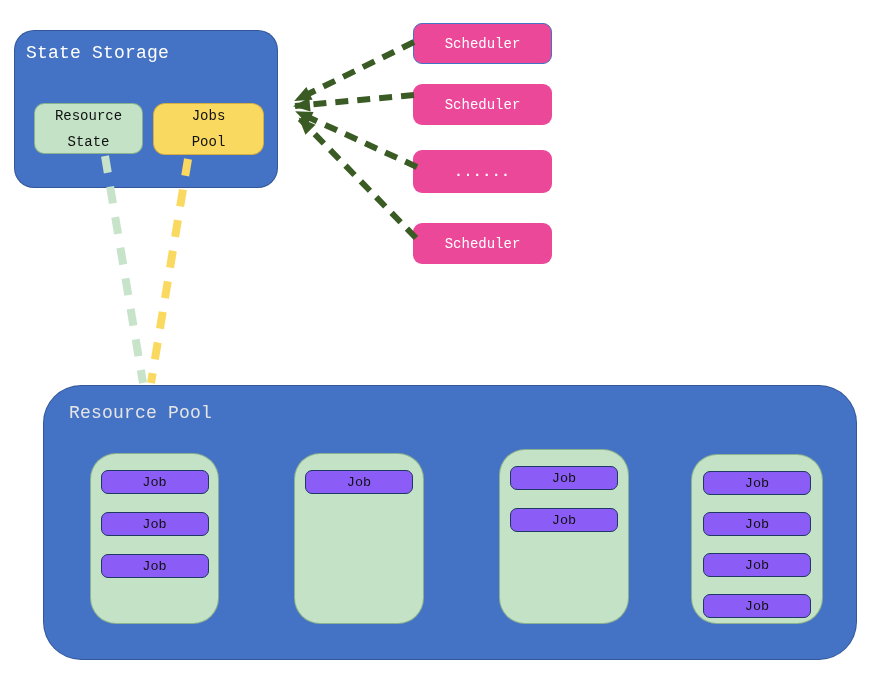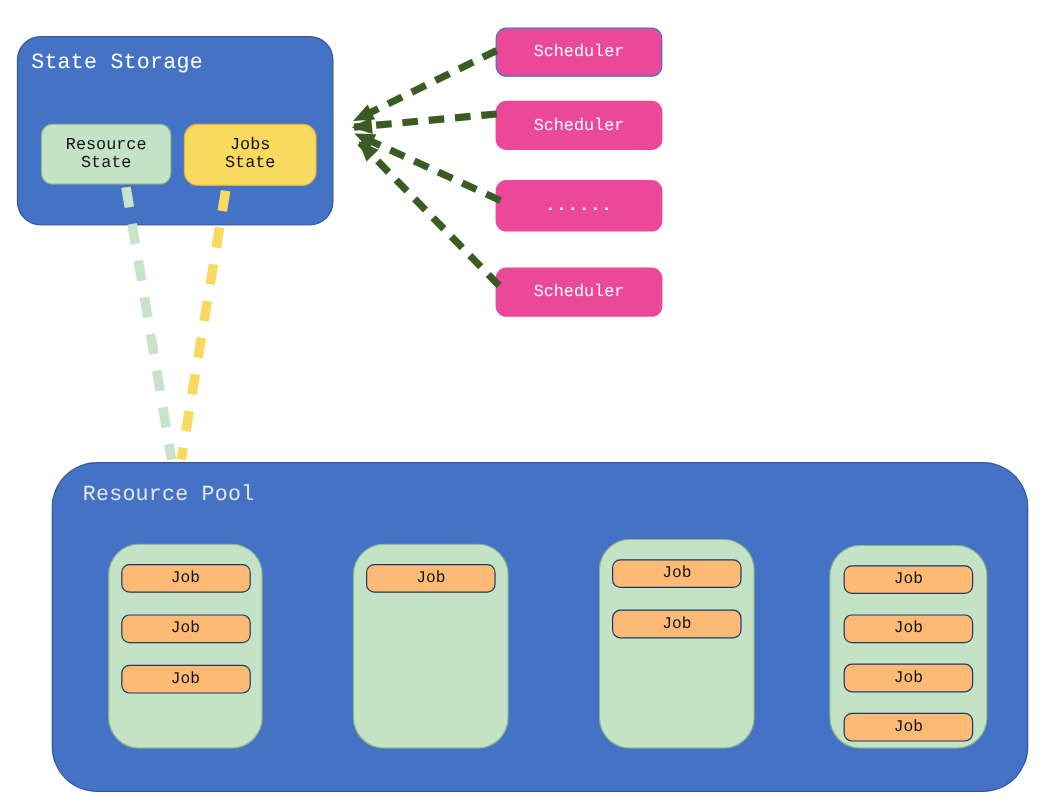--- a/index.html
+++ b/index.html
@@ -22,21 +22,21 @@
     z-index: 1;
   }
   .state-storage-title {
     position: absolute; left: 11px; top: 12px;
     color: #ffffff; font-size: 18px; letter-spacing: 0.2px;
   }
   .substate {
     position: absolute; box-sizing: border-box;
     display: flex; align-items: center; justify-content: center;
     text-align: center; white-space: pre-line;
-    color: #111111; font-size: 14px; line-height: 15px;
+    color: #111111; font-size: 14px; line-height: 26px;
   }
   .resource-state {
     left: 19px; top: 72px; width: 109px; height: 51px;
     background: #C3E2C6;
     border: 1px solid rgba(90,140,96,0.55);
     border-radius: 10px;
   }
   .jobs-state {
     left: 138px; top: 72px; width: 111px; height: 52px;
     background: #FAD961;
@@ -78,21 +78,21 @@
     display: flex; flex-direction: column; align-items: center;
     padding-top: 16px; gap: 18px;
   }
   .node-1 { left: 46px;  top: 67px; width: 129px; height: 171px; }
   .node-2 { left: 250px; top: 67px; width: 130px; height: 171px; }
   .node-3 { left: 455px; top: 63px; width: 130px; height: 175px; }
   .node-4 { left: 647px; top: 68px; width: 132px; height: 170px; gap: 17px; }
   .job {
     box-sizing: border-box; flex: 0 0 auto;
     width: 108px; height: 24px;
-    background: #fdba74;
+    background: #8b5cf6;
     border: 1.3px solid #1F3864;
     border-radius: 7px;
     display: flex; align-items: center; justify-content: center;
     color: #111111; font-size: 13.5px;
   }
 
   
   .links {
     position: absolute; left: 0; top: 0;
     width: 874px; height: 675px;
@@ -103,21 +103,21 @@
 </head>
 <body>
 
 <div class="canvas">
 
   <div class="box state-storage">
     <div class="state-storage-title">State Storage</div>
     <div class="substate resource-state">Resource
 State</div>
     <div class="substate jobs-state">Jobs
-State</div>
+Pool</div>
   </div>
 
   <div class="box scheduler scheduler-1">Scheduler</div>
   <div class="box scheduler scheduler-2">Scheduler</div>
   <div class="box scheduler scheduler-3">......</div>
   <div class="box scheduler scheduler-4">Scheduler</div>
 
   <div class="box resource-pool">
     <div class="resource-pool-title">Resource Pool</div>
 

